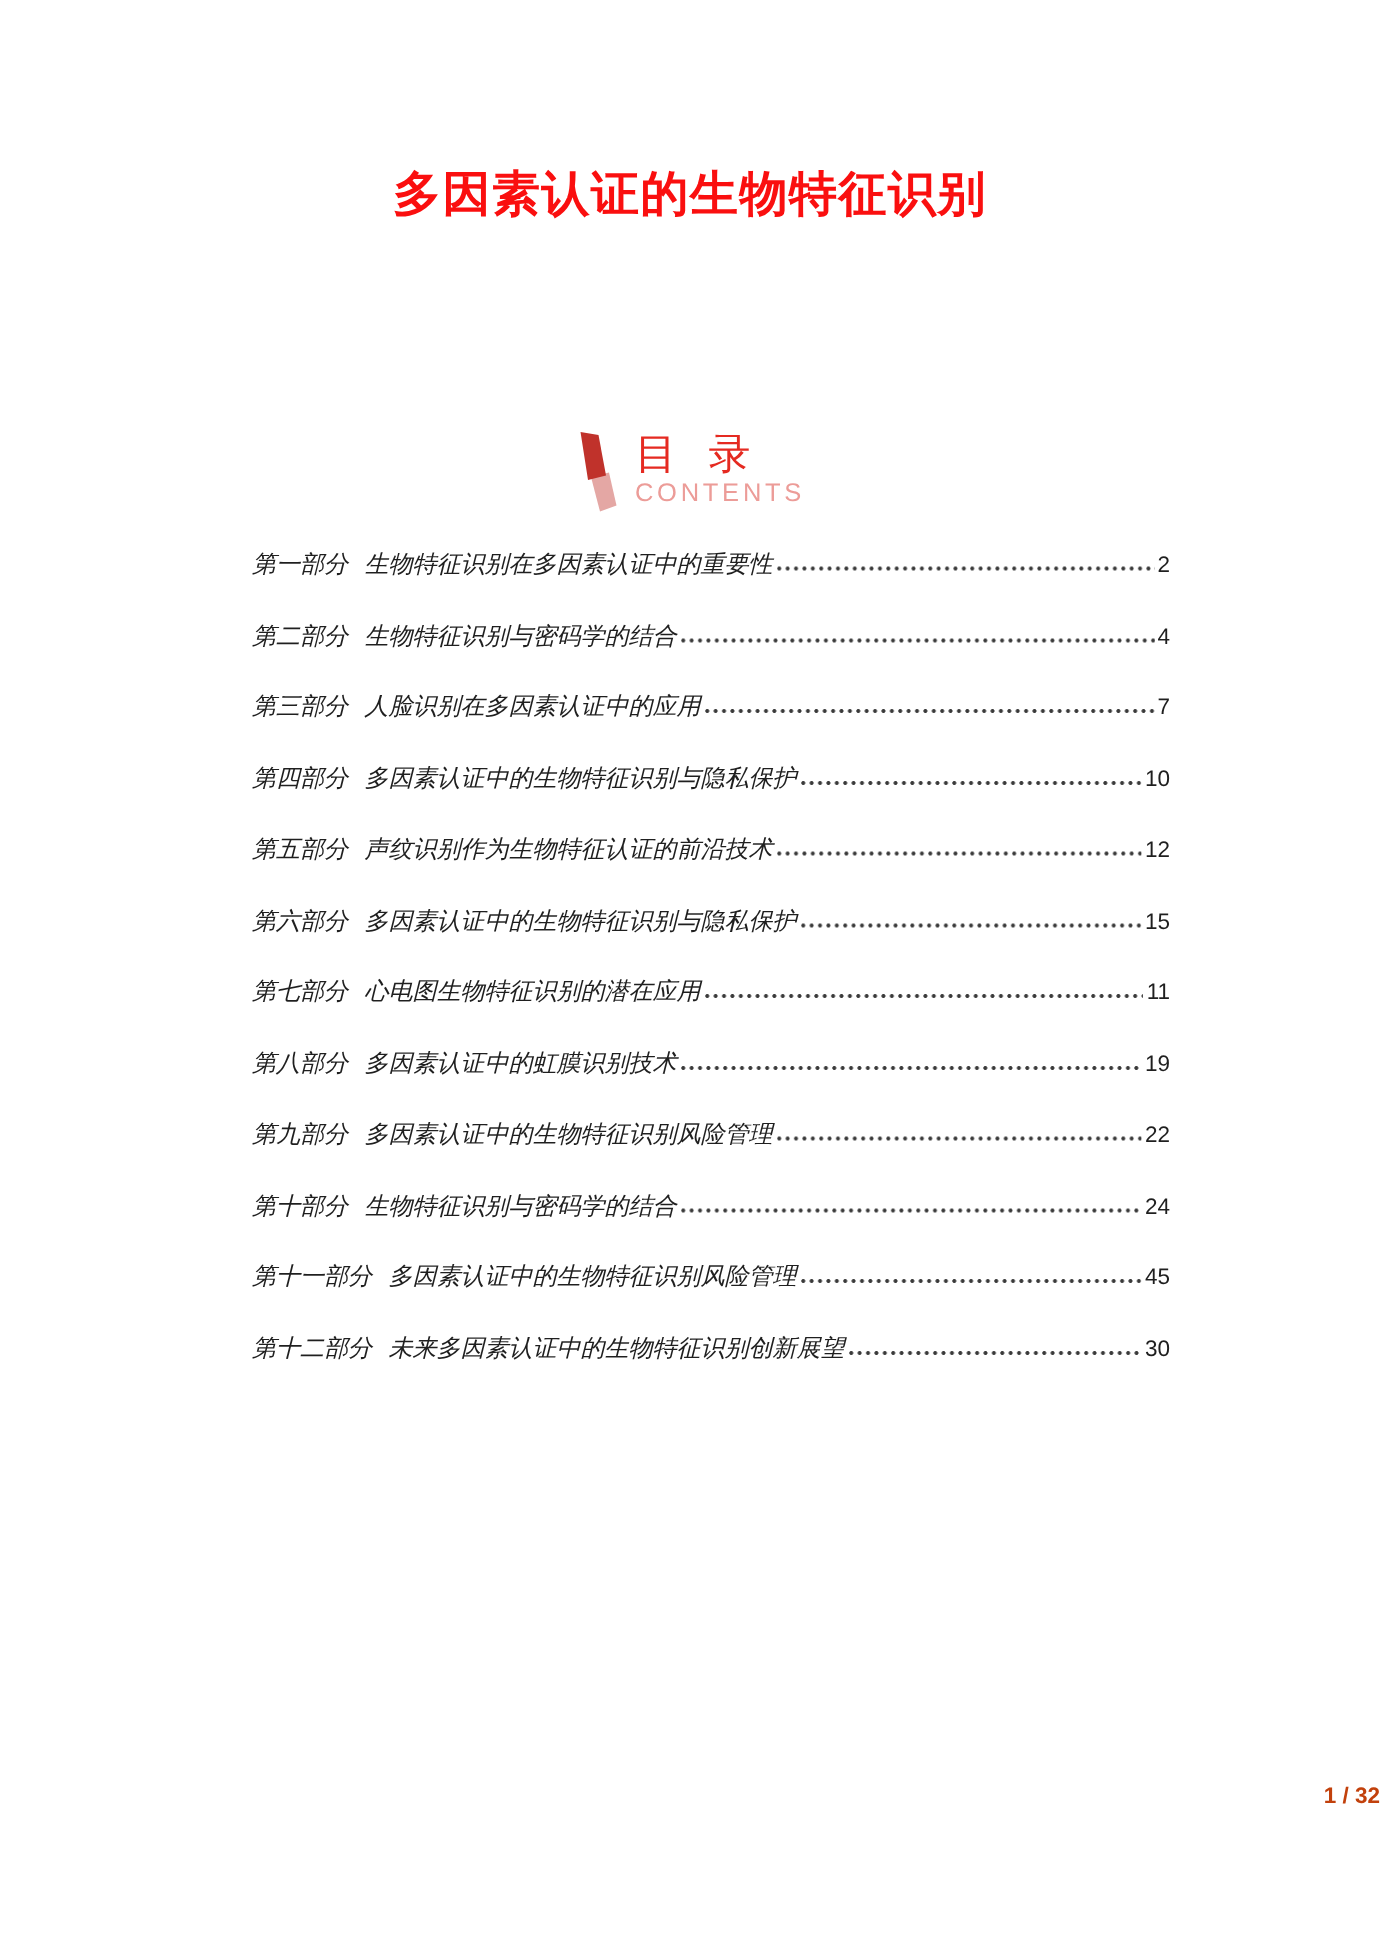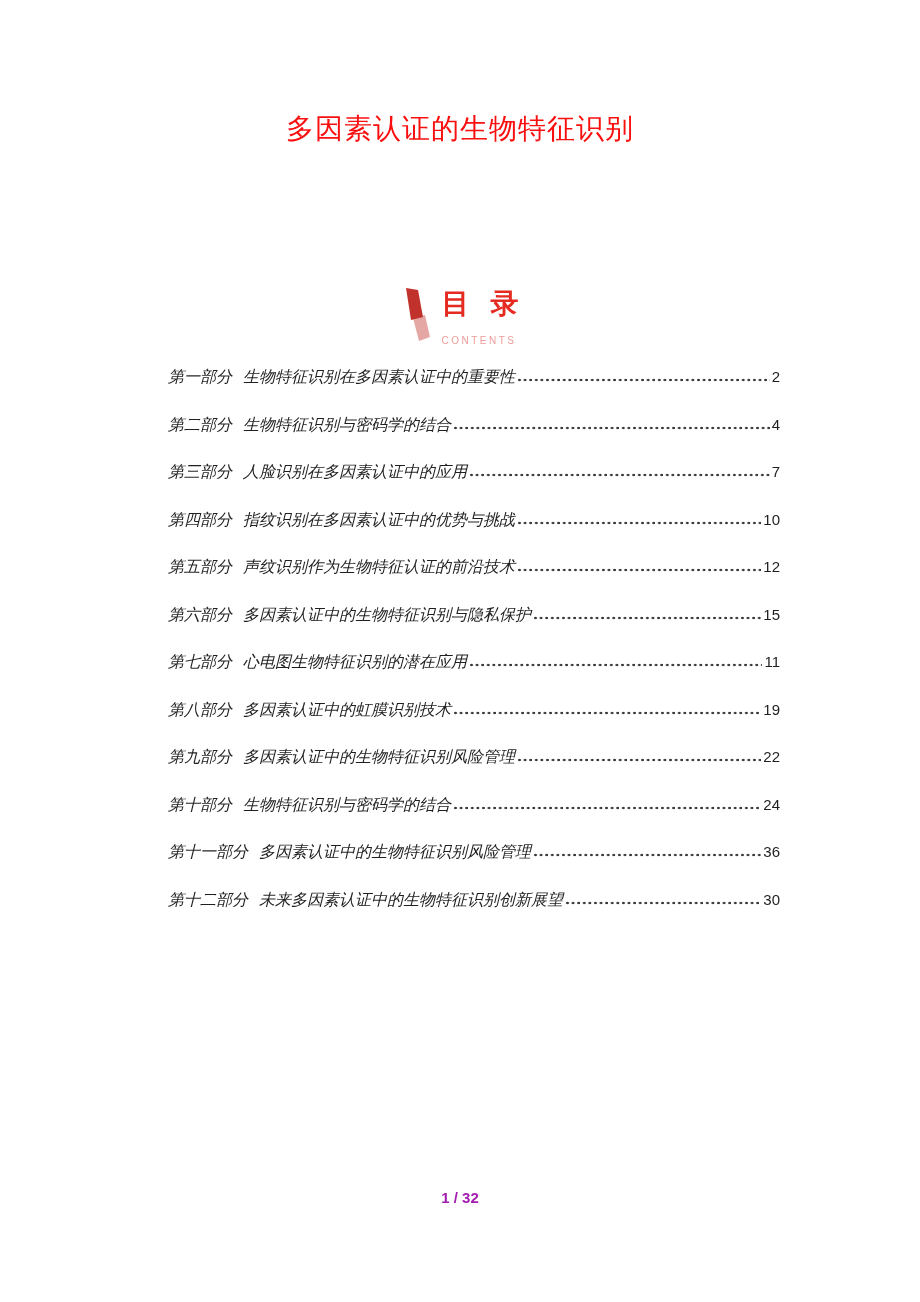--- a/index.html
+++ b/index.html
@@ -4,62 +4,62 @@
 <style>
   html,body { margin:0; padding:0; background:#ffffff; }
   .page {
     position:relative; width:920px; height:1302px; background:#fff;
     overflow:hidden; font-family:"Liberation Serif","DejaVu Serif",serif;
   }
   .doc-title {
     position:absolute; top:110px; left:0; right:0; margin:0;
     text-align:center;
     font-family:"Liberation Sans","DejaVu Sans",sans-serif;
-    font-weight:normal; font-size:28px; line-height:38px; letter-spacing:1px;
+    font-weight:bold; font-size:32px; line-height:38px; letter-spacing:1px;
     color:var(--title,#fa0f0f);
   }
   .toc-header {
     position:absolute; top:288px; left:0; right:0;
     display:flex; justify-content:center; align-items:flex-start; gap:10px;
   }
   .ribbon { display:block; width:30px; height:54px; }
   .ribbon-front { fill:var(--ribbon-front,#c0322b); }
   .ribbon-back  { fill:var(--ribbon-back,#e4a7a4); }
   .toc-heading {
     font-family:"Liberation Serif","DejaVu Serif",serif;
-    font-weight:bold; font-size:28px; line-height:32px;
+    font-weight:normal; font-size:28px; line-height:32px;
     color:var(--toc-heading,#e52a21); word-spacing:14px;
   }
   .toc-subheading {
     font-family:"Liberation Sans","DejaVu Sans",sans-serif;
-    font-size:10px; line-height:15px; letter-spacing:2.5px;
-    color:var(--toc-subheading,#ec9c98); margin-top:13px;
+    font-size:17px; line-height:15px; letter-spacing:2.5px;
+    color:var(--toc-subheading,#ec9c98); margin-top:1px;
   }
   .toc-list { position:absolute; top:363px; left:168px; width:612px; }
   .toc-row {
     display:flex; align-items:baseline;
     height:47.5px; box-sizing:border-box; padding-top:3px;
     font-size:16px; line-height:21px;
     color:var(--entry-text,#1f1f1f);
     cursor:pointer;
   }
   .toc-label { white-space:nowrap; word-spacing:7px;font-style:italic; }
   .toc-dots {
     flex:1; height:4px; margin:0 2px 0 3px; min-width:12px;
     background-image:radial-gradient(circle at 1.5px 2px, #3a3a3a 1.05px, rgba(0,0,0,0) 1.6px);
     background-size:5.6px 4px; background-repeat:repeat-x; background-position:left bottom;
   }
   .toc-page {
     font-family:"Liberation Sans","DejaVu Sans",sans-serif;
     font-size:15px; color:var(--entry-text,#1f1f1f);
   }
   .footer {
-    position:absolute; top:1189px; left:0; right:0; text-align:center;
+    position:absolute; top:1189px; left:0; right:0; text-align:right;
     font-family:"Liberation Sans","DejaVu Sans",sans-serif;
-    font-weight:bold; font-size:15px; color:#a21caf;
+    font-weight:bold; font-size:15px; color:#c2410c;
   }
 </style>
 </head>
 <body>
 
 <div class="page">
 
   <h1 class="doc-title">多因素认证的生物特征识别</h1>
 
   <div class="toc-header">
@@ -88,21 +88,21 @@
     <span class="toc-page">4</span>
   </div>
 
   <div class="toc-row">
     <span class="toc-label">第三部分 人脸识别在多因素认证中的应用</span>
     <span class="toc-dots"></span>
     <span class="toc-page">7</span>
   </div>
 
   <div class="toc-row">
-    <span class="toc-label">第四部分 指纹识别在多因素认证中的优势与挑战</span>
+    <span class="toc-label">第四部分 多因素认证中的生物特征识别与隐私保护</span>
     <span class="toc-dots"></span>
     <span class="toc-page">10</span>
   </div>
 
   <div class="toc-row">
     <span class="toc-label">第五部分 声纹识别作为生物特征认证的前沿技术</span>
     <span class="toc-dots"></span>
     <span class="toc-page">12</span>
   </div>
 
@@ -132,21 +132,21 @@
 
   <div class="toc-row">
     <span class="toc-label">第十部分 生物特征识别与密码学的结合</span>
     <span class="toc-dots"></span>
     <span class="toc-page">24</span>
   </div>
 
   <div class="toc-row">
     <span class="toc-label">第十一部分 多因素认证中的生物特征识别风险管理</span>
     <span class="toc-dots"></span>
-    <span class="toc-page">36</span>
+    <span class="toc-page">45</span>
   </div>
 
   <div class="toc-row">
     <span class="toc-label">第十二部分 未来多因素认证中的生物特征识别创新展望</span>
     <span class="toc-dots"></span>
     <span class="toc-page">30</span>
   </div>
 </div>
 
   <div class="footer">

